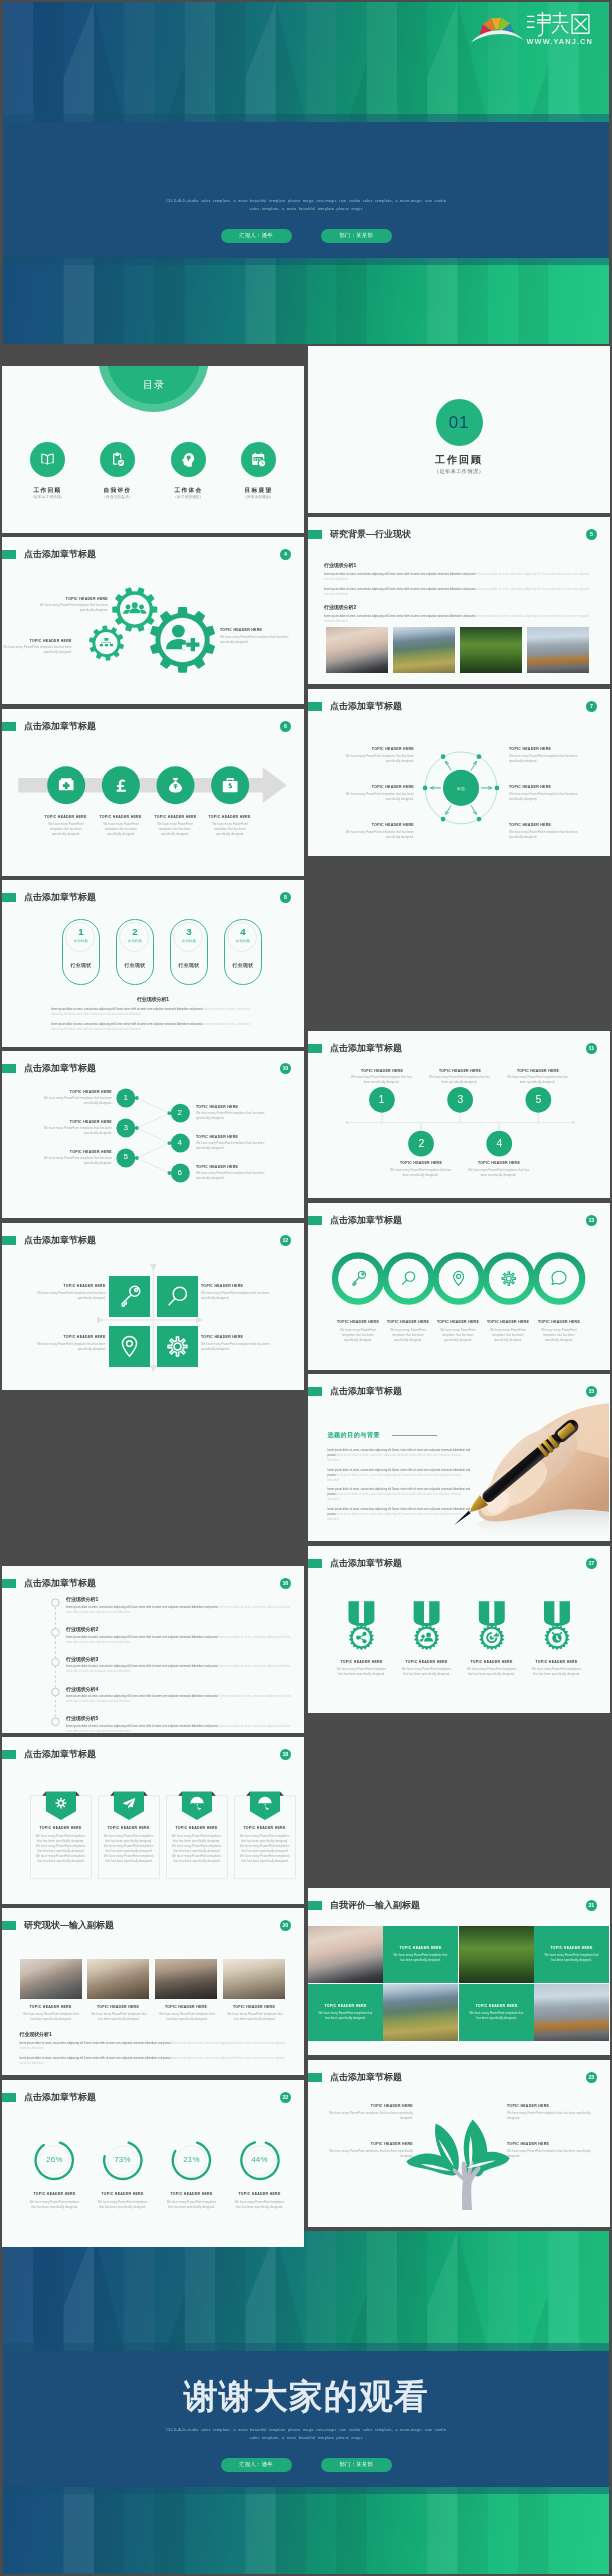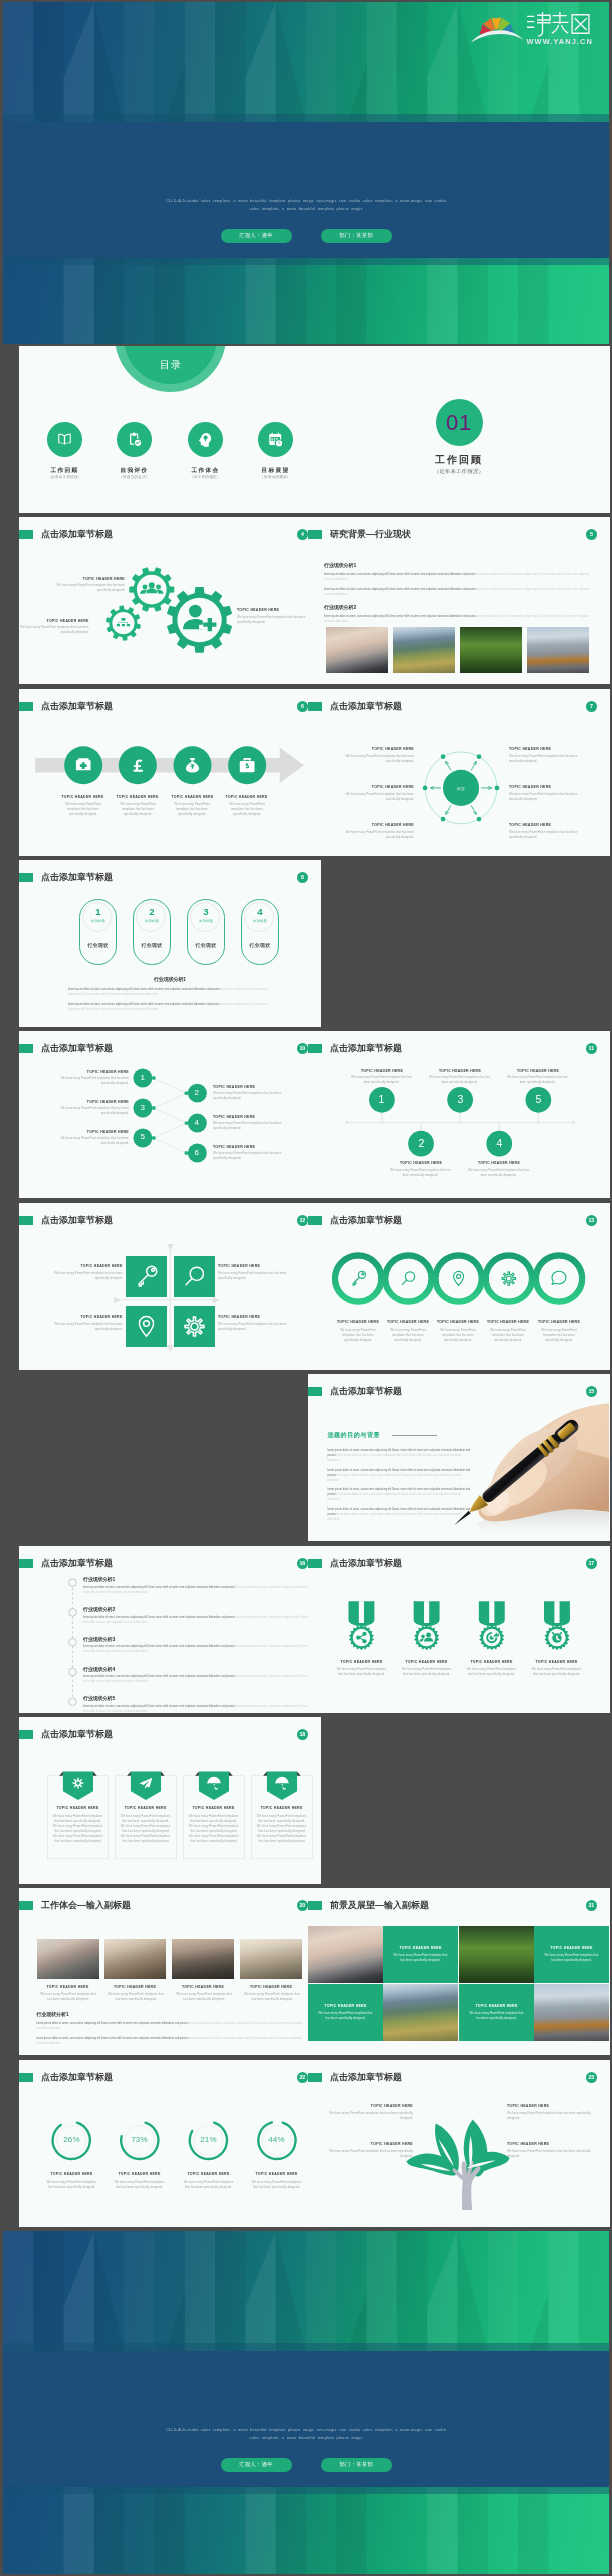--- a/index.html
+++ b/index.html
@@ -3,21 +3,21 @@
 <meta charset="utf-8">
 <title>PPT Template Preview</title>
 <style>
 html,body{margin:0;padding:0;}
 body{width:613px;height:2576px;background:#4b4b4b;font-family:"Liberation Sans",sans-serif;overflow:hidden;}
 .page{position:relative;width:613px;height:2576px;background:#4b4b4b;}
 .slide{position:absolute;background:#f7fcfa;overflow:hidden;box-sizing:border-box;}
 .cover{left:3.2px;top:2.4px;width:606px;height:342px;}
 .endslide{left:3.2px;top:2231px;width:606px;height:343px;}
 .s{width:302px;height:167px;}
-.sL{left:19px;}
+.sL{left:2px;margin-top:20px;}
 .sR{left:308px;}
 
 
 .bgwrap{position:absolute;left:0;top:0;width:100%;height:100%;overflow:hidden;}
 .bgbase{position:absolute;left:0;top:0;width:100%;height:100%;
   background:linear-gradient(100deg,#17497a 0%,#17527c 14%,#156277 30%,#137878 44%,#12906f 56%,#14a774 68%,#1bba7c 80%,#23c985 100%);}
 .bgband{position:absolute;left:0;right:0;background:#1d4e79;}
 .bgshade{position:absolute;left:0;right:0;background:rgba(20,80,110,.45);}
 
 
@@ -34,21 +34,21 @@
 
 
 .sh{position:absolute;left:0;top:13px;display:flex;align-items:center;}
 .sh .bar{width:14px;height:9.3px;background:#1faa79;}
 .sh .txt{margin-left:8px;font-size:9px;color:#3c3c3c;font-weight:bold;letter-spacing:0px;line-height:9.3px;}
 .pno{position:absolute;right:13px;top:12px;width:11.3px;height:11.3px;border-radius:50%;background:#1faa79;
   color:#fff;font-size:5.3px;line-height:11.3px;text-align:center;font-weight:bold;}
 
 
 .secnum{position:absolute;left:50%;margin-left:-23.4px;top:53px;width:47px;height:47px;border-radius:50%;
-  background:#23b37e;color:#701a75;font-size:22px;line-height:47px;text-align:center;letter-spacing:0.8px;}
+  background:#23b37e;color:#0c4a6e;font-size:17px;line-height:47px;text-align:center;letter-spacing:0.8px;}
 .sectitle{position:absolute;left:0;right:0;top:107px;text-align:center;font-size:10px;color:#3a3a3a;
   font-weight:bold;letter-spacing:2px;}
 .secsub{position:absolute;left:0;right:0;top:122px;text-align:center;font-size:5.3px;color:#6d6d6d;letter-spacing:0.3px;}
 
 
 .th{font-size:3.5px;font-weight:bold;color:#434343;letter-spacing:0.3px;}
 .tb{font-size:2.9px;color:#a6a6a6;line-height:5px;letter-spacing:0.04px;}
 .cn-h{font-size:5px;font-weight:bold;color:#333;letter-spacing:-0.1px;}
 .cn-p{font-size:2.7px;color:#909090;line-height:5px;}
 .abs{position:absolute;}
@@ -156,20 +156,21 @@
           <polygon points="562.5,0.0 600.0,148.4 600.0,424.0 562.5,424.0" fill="#000000" opacity="0.050"></polygon>
           <polygon points="600.0,0.0 637.5,0.0 637.5,212.0 600.0,318.0" fill="#ffffff" opacity="0.035"></polygon>
           <polygon points="637.5,190.8 675.0,76.3 675.0,424.0 637.5,424.0" fill="#000000" opacity="0.060"></polygon>
           <polygon points="675.0,0.0 712.5,0.0 712.5,169.6 675.0,262.9" fill="#ffffff" opacity="0.055"></polygon>
           <polygon points="712.5,0.0 750.0,0.0 750.0,262.9 712.5,127.2" fill="#000000" opacity="0.045"></polygon>
         </svg>
         <div class="bgband" style="top:120px;height:136px"></div>
         <div class="bgshade" style="top:112px;height:8px"></div>
         <div class="bgshade" style="top:255px;height:8px"></div>
       </div>
+<div class="cover-title">谢谢大家的观看</div>
 <div class="cover-sub"><span>CD-D-A-D-studio  sales  template,  a  more  beautiful  template  please  magic  rain-magic  rain  studio  sales  template,  a  more-magic   rain</span> <span>studio  sales  template,  a  more  beautiful  template  please  magic</span></div>
 <div class="cover-btns"><span class="cbtn">汇报人：潘牛</span><span class="cbtn">部门：某某部</span></div>
 </div>
 <div class="slide s sL" style="top:346px">
 <div class="toc-badge-outer"></div>
 <div class="toc-badge"><span>目录</span></div>
 <div class="toc-item" style="left:17px">
   <div class="toc-circle">
           <svg viewBox="0 0 24 24" width="17" height="17" fill="#fff">
             <path d="M12 6.2c-1.9-1.5-4.3-2.2-6.8-2.2H3.2v13.4h2.3c2.4 0 4.8.7 6.5 2 1.7-1.3 4.1-2 6.5-2h2.3V4h-2C16.3 4 13.9 4.7 12 6.2zm-.9 11.4c-1.6-.9-3.6-1.4-5.6-1.4H4.7V5.5h.5c2.3 0 4.4.7 5.9 1.9v10.2zm8.2-1.4h-.8c-2 0-4 .5-5.6 1.4V7.4c1.5-1.2 3.6-1.9 5.9-1.9h.5v10.7z"></path>
@@ -796,21 +797,21 @@
 <div class="th ctr" style="position:absolute;left:98px;top:89px;width:57px;">TOPIC HEADER HERE</div>
 <div class="tb ctr" style="position:absolute;left:101px;top:97px;width:51px">We have many PowerPoint templates that has been specifically designed. We have many PowerPoint templates that has been specifically designed We have many PowerPoint templates that has been specifically designed</div>
 <div class="th ctr" style="position:absolute;left:166px;top:89px;width:57px;">TOPIC HEADER HERE</div>
 <div class="tb ctr" style="position:absolute;left:169px;top:97px;width:51px">We have many PowerPoint templates that has been specifically designed. We have many PowerPoint templates that has been specifically designed We have many PowerPoint templates that has been specifically designed</div>
 <div class="th ctr" style="position:absolute;left:234px;top:89px;width:57px;">TOPIC HEADER HERE</div>
 <div class="tb ctr" style="position:absolute;left:237px;top:97px;width:51px">We have many PowerPoint templates that has been specifically designed. We have many PowerPoint templates that has been specifically designed We have many PowerPoint templates that has been specifically designed</div>
 </div>
 <div class="slide s sL" style="top:1888px">
 <div class="sh">
         <span class="bar"></span>
-        <span class="txt">工作体会—输入副标题</span>
+        <span class="txt">研究现状—输入副标题</span>
       </div>
       <div class="pno">20</div>
 <div class="ph" style="left:17.5px;top:51px;width:62px;height:40px;background:linear-gradient(160deg,#d9d5cf 0%,#cbbdb0 25%,#9a8c82 48%,#6b6b68 70%,#3f4246 100%);"></div>
 <div class="th ctr" style="position:absolute;left:17.5px;top:97px;width:62px;">TOPIC HEADER HERE</div>
 <div class="tb ctr" style="position:absolute;left:21px;top:104px;width:56px;">We have many PowerPoint templates that has been specifically designed.</div>
 <div class="ph" style="left:85px;top:51px;width:62px;height:40px;background:linear-gradient(165deg,#e8dfd2 0%,#cfc0ab 25%,#9e8e79 50%,#7a6a56 72%,#4d4338 100%);"></div>
 <div class="th ctr" style="position:absolute;left:85px;top:97px;width:62px;">TOPIC HEADER HERE</div>
 <div class="tb ctr" style="position:absolute;left:89px;top:104px;width:56px;">We have many PowerPoint templates that has been specifically designed.</div>
 <div class="ph" style="left:153px;top:51px;width:62px;height:40px;background:linear-gradient(172deg,#cdb9a6 0%,#a89484 28%,#6d6256 52%,#46403a 76%,#2a2724 100%);"></div>
 <div class="th ctr" style="position:absolute;left:153px;top:97px;width:62px;">TOPIC HEADER HERE</div>
@@ -818,21 +819,21 @@
 <div class="ph" style="left:221px;top:51px;width:62px;height:40px;background:linear-gradient(170deg,#f0e7da 0%,#d9cdbc 25%,#b3a792 50%,#8a7f6c 74%,#5f564a 100%);"></div>
 <div class="th ctr" style="position:absolute;left:221px;top:97px;width:62px;">TOPIC HEADER HERE</div>
 <div class="tb ctr" style="position:absolute;left:225px;top:104px;width:56px;">We have many PowerPoint templates that has been specifically designed.</div>
 <div class="cn-h abs" style="left:17.5px;top:123px">行业现状分析1</div>
 <div class="cn-p abs" style="left:17.5px;top:133px;width:267px"><span class="dk">lorem ipsum dolor sit amet, consectetur adipiscing elit Donec tortor nibh sit amet sem vulputate venenatis bibendum sed posnisi</span> <span class="lt">lorem ipsum dolor sit amet, consectetur adipiscing elit Donec tortor nibh sit amet sem vulputate venenatis bibendum</span></div>
 <div class="cn-p abs" style="left:17.5px;top:148px;width:267px"><span class="dk">lorem ipsum dolor sit amet, consectetur adipiscing elit Donec tortor nibh sit amet sem vulputate venenatis bibendum sed posnisi</span> <span class="lt">lorem ipsum dolor sit amet, consectetur adipiscing elit Donec tortor nibh sit amet sem vulputate venenatis bibendum</span></div>
 </div>
 <div class="slide s sR" style="top:1888px">
 <div class="sh">
         <span class="bar"></span>
-        <span class="txt">前景及展望—输入副标题</span>
+        <span class="txt">自我评价—输入副标题</span>
       </div>
       <div class="pno">21</div>
 <div class="ph" style="left:0px;top:38px;width:75px;height:57px;background:linear-gradient(168deg,#c9b7ab 0%,#e4d5c7 22%,#d8c0b0 42%,#a9a09a 60%,#6f6f73 74%,#3a3c41 88%,#26272b 100%);"></div>
 <div class="gcell" style="left:75px;top:38px;width:75px;height:57px">
         <div class="gch">TOPIC HEADER HERE</div>
         <div class="gcb">We have many PowerPoint templates that has been specifically designed.</div>
       </div>
 <div class="ph" style="left:151px;top:38px;width:75px;height:57px;background:linear-gradient(180deg,#2c4a22 0%,#3d6b2c 18%,#5f8f35 38%,#4d7a2c 58%,#355c22 76%,#20371a 100%);"></div>
 <div class="gcell" style="left:226px;top:38px;width:75px;height:57px">
         <div class="gch">TOPIC HEADER HERE</div>

